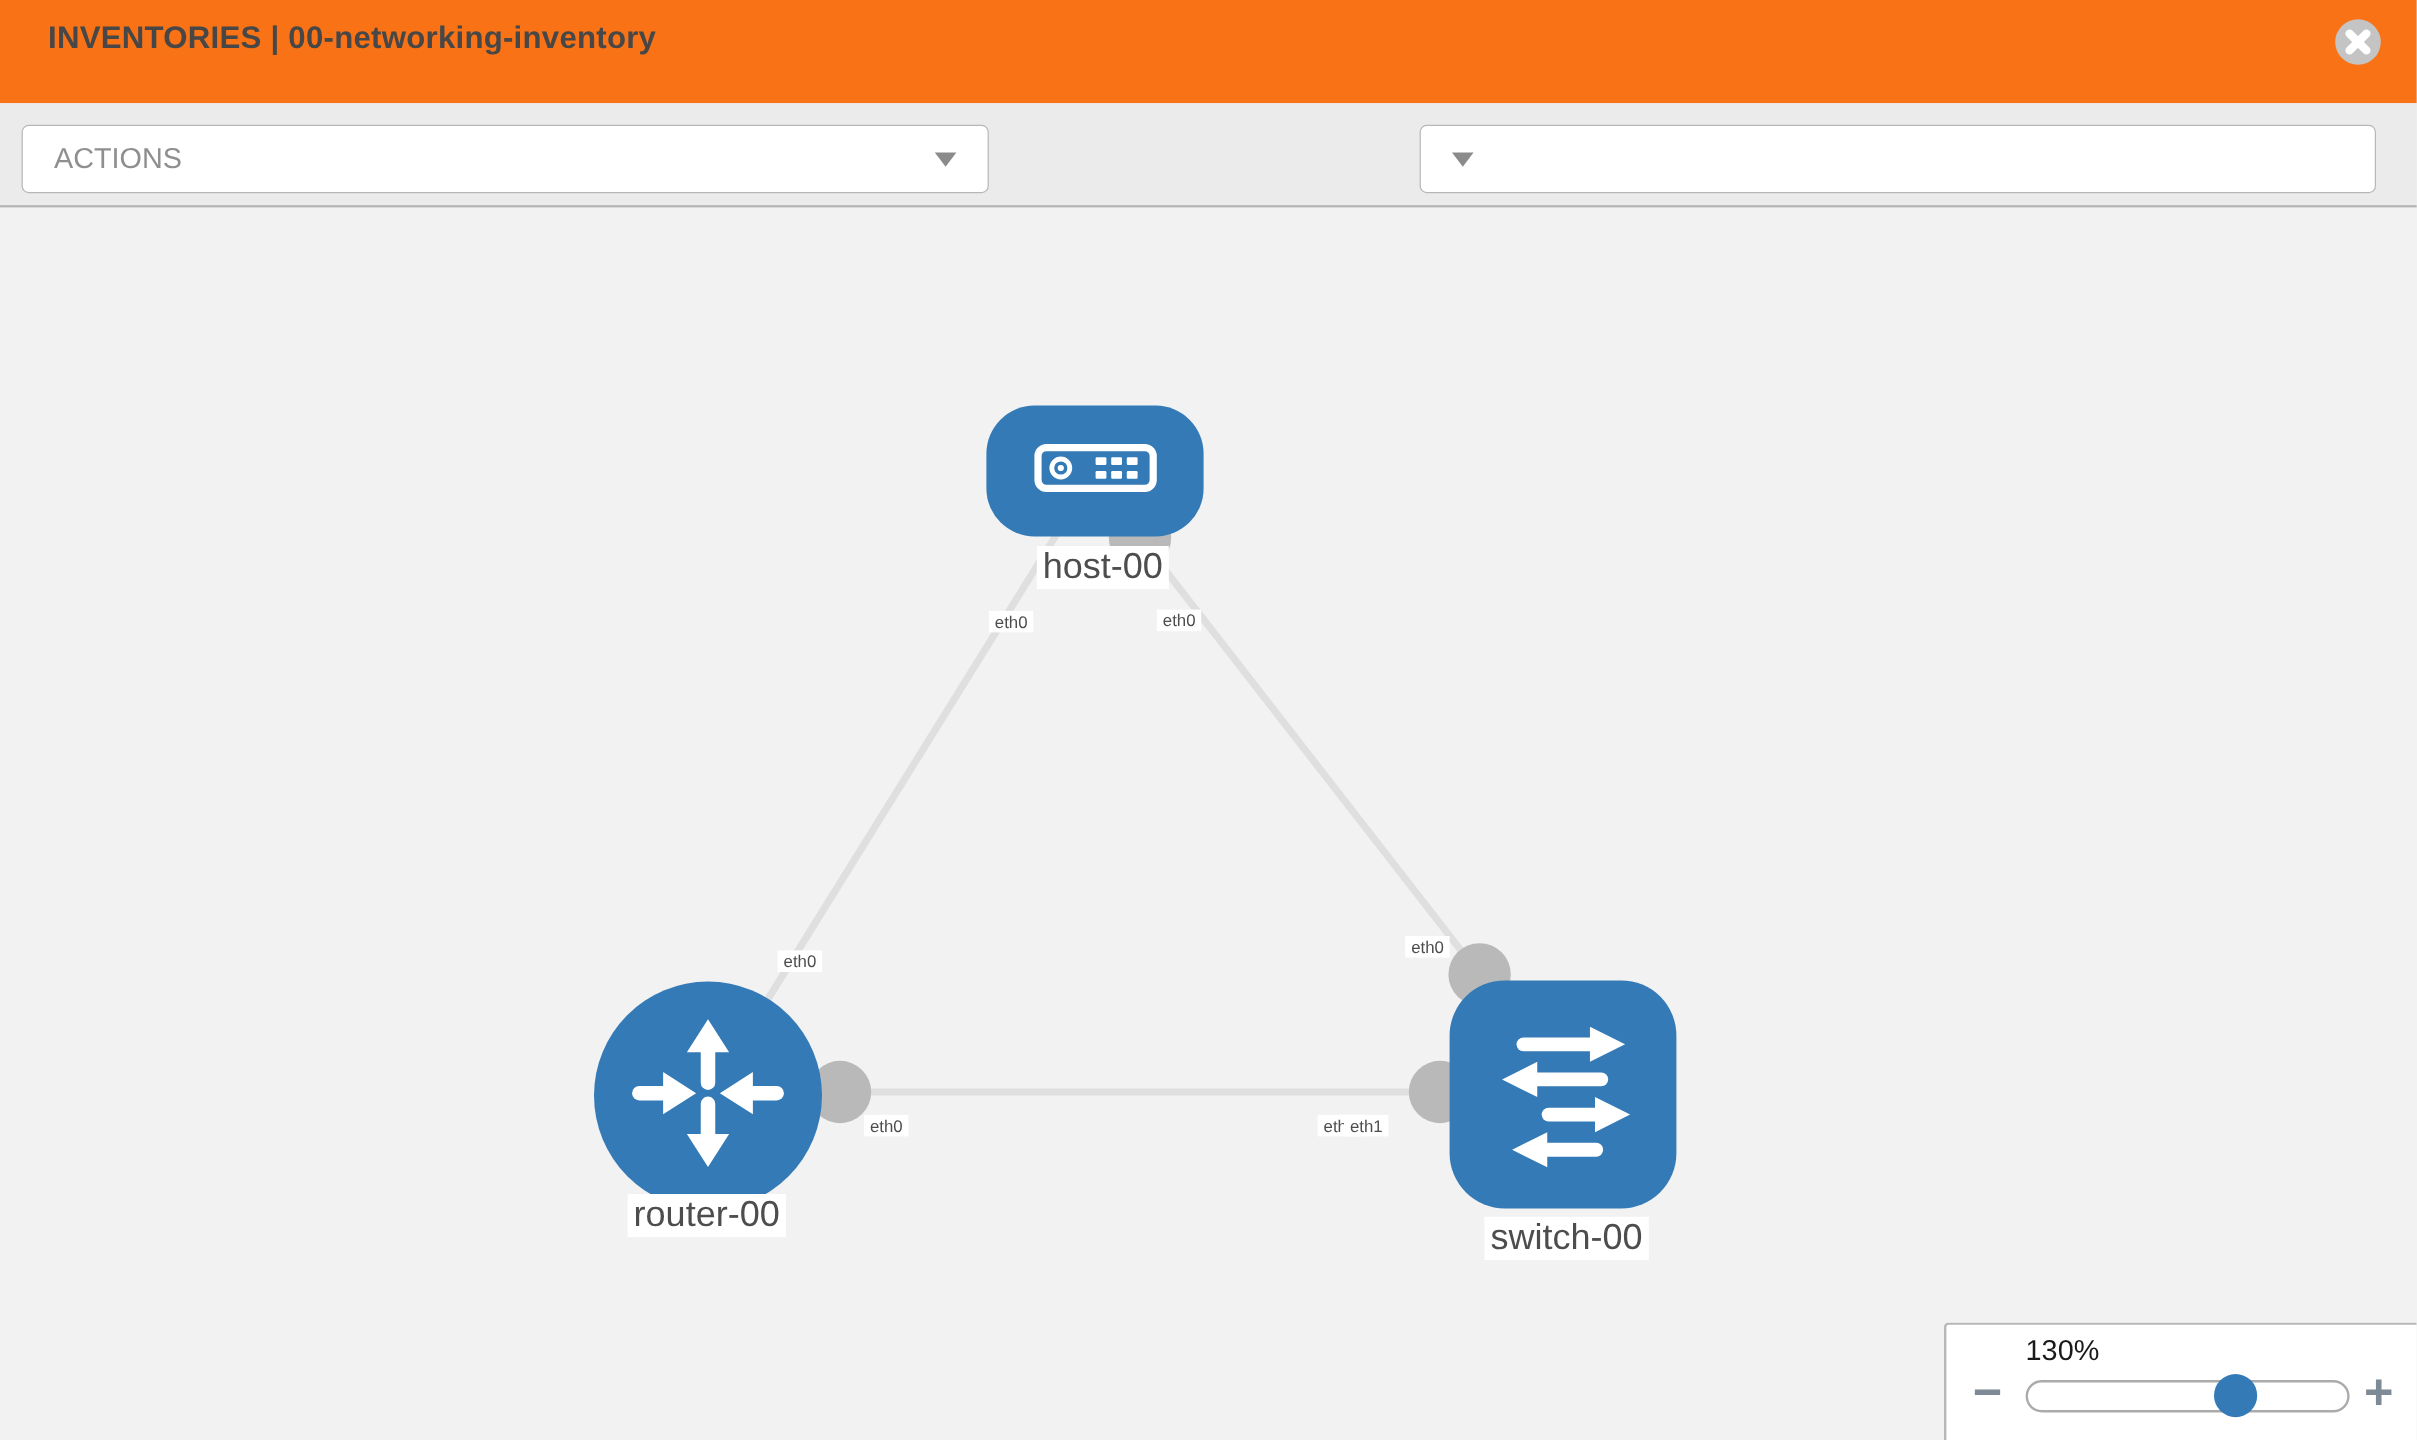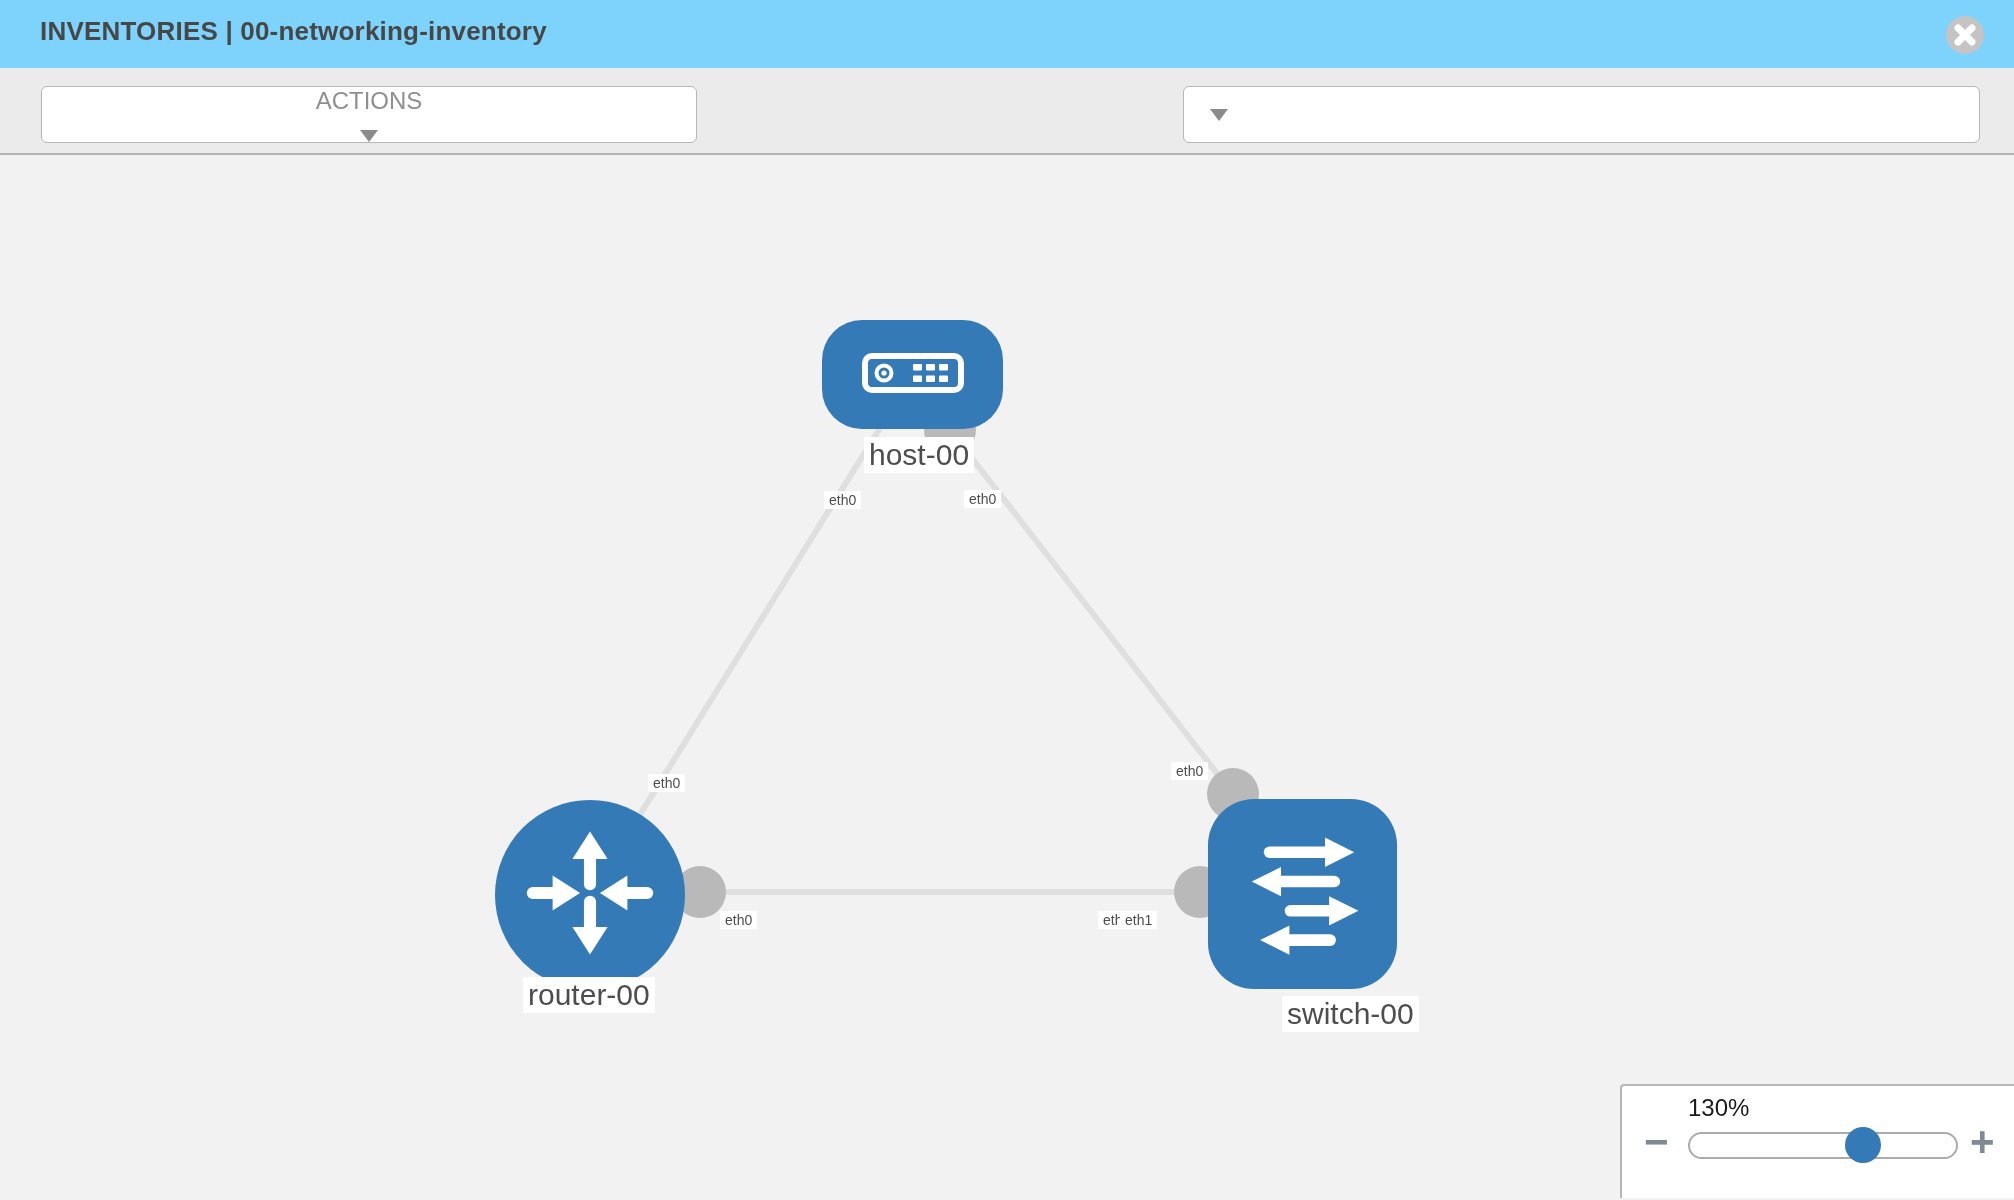--- a/index.html
+++ b/index.html
@@ -1,31 +1,31 @@
 <!DOCTYPE html>
 <html><head>
 <meta charset="utf-8">
 <style>
   * { margin:0; padding:0; box-sizing:border-box; }
   html,body { width:2014px; height:1200px; overflow:hidden;
     font-family:"Liberation Sans", sans-serif; background:#f2f2f2; }
 
   
-  .header { position:relative; height:68px; background:#7dd3fc; }
+  .header { position:relative; height:86px; background:#f97316; }
   .header-title { position:absolute; left:40px; top:16px;
     font-size:26px; font-weight:bold; color:#474747; letter-spacing:0.2px; }
   .close-btn { position:absolute; right:28px; top:14px; width:42px; height:42px; cursor:pointer; }
 
   
   .toolbar { position:relative; height:87px; background:#ebebeb;
     border-bottom:2px solid #b3b3b3; }
   .combo { position:absolute; top:18px; height:57px; background:#ffffff;
     border:1px solid #b7b7b7; border-radius:6px; display:flex; align-items:center;
     padding:0 26px; color:#8f8f8f; font-size:24px; cursor:pointer; }
-  .combo-actions { left:41px; width:656px;flex-direction:column; }
+  .combo-actions { left:18px; width:806px; }
   .combo-search { left:1183px; width:797px; }
   .combo-label { flex:1; }
   .caret { width:0; height:0; border-left:9px solid transparent;
     border-right:9px solid transparent; border-top:12px solid #8b8b8b; }
   .tool-icon { position:absolute; top:98px; width:38px; height:38px; cursor:pointer; }
   .tool-wrench { left:1046px; }
   .tool-key { left:1114px; }
 
   
   .canvas { position:relative; width:2014px; height:1043px; background:#f2f2f2; }
@@ -37,21 +37,21 @@
   .node-router { left:495px;  top:645px; width:190px; height:190px; border-radius:50%; }
   .node-switch { left:1208px; top:644px; width:189px; height:190px; border-radius:46px; }
 
   .chip { position:absolute; background:#ffffff; color:#4d4d4d;
     padding:1px 5px; white-space:nowrap; }
   .node-label { font-size:30px; }
   .if-label { font-size:14px;margin-top:35px; }
 
   .lbl-host   { left:864px;  top:282px; }
   .lbl-router { left:523px;  top:822px; }
-  .lbl-switch { left:1282px; top:841px; }
+  .lbl-switch { left:1237px; top:841px; }
 
   .if-host-left    { left:824px;  top:301px; }
   .if-host-right   { left:964px;  top:300px; }
   .if-router-top   { left:648px;  top:584px; }
   .if-switch-top   { left:1171px; top:572px; }
   .if-mid-left     { left:720px;  top:721px; }
   .if-mid-right-back  { left:1098px; top:721px; }
   .if-mid-right-front { left:1120px; top:721px; }
 
   

